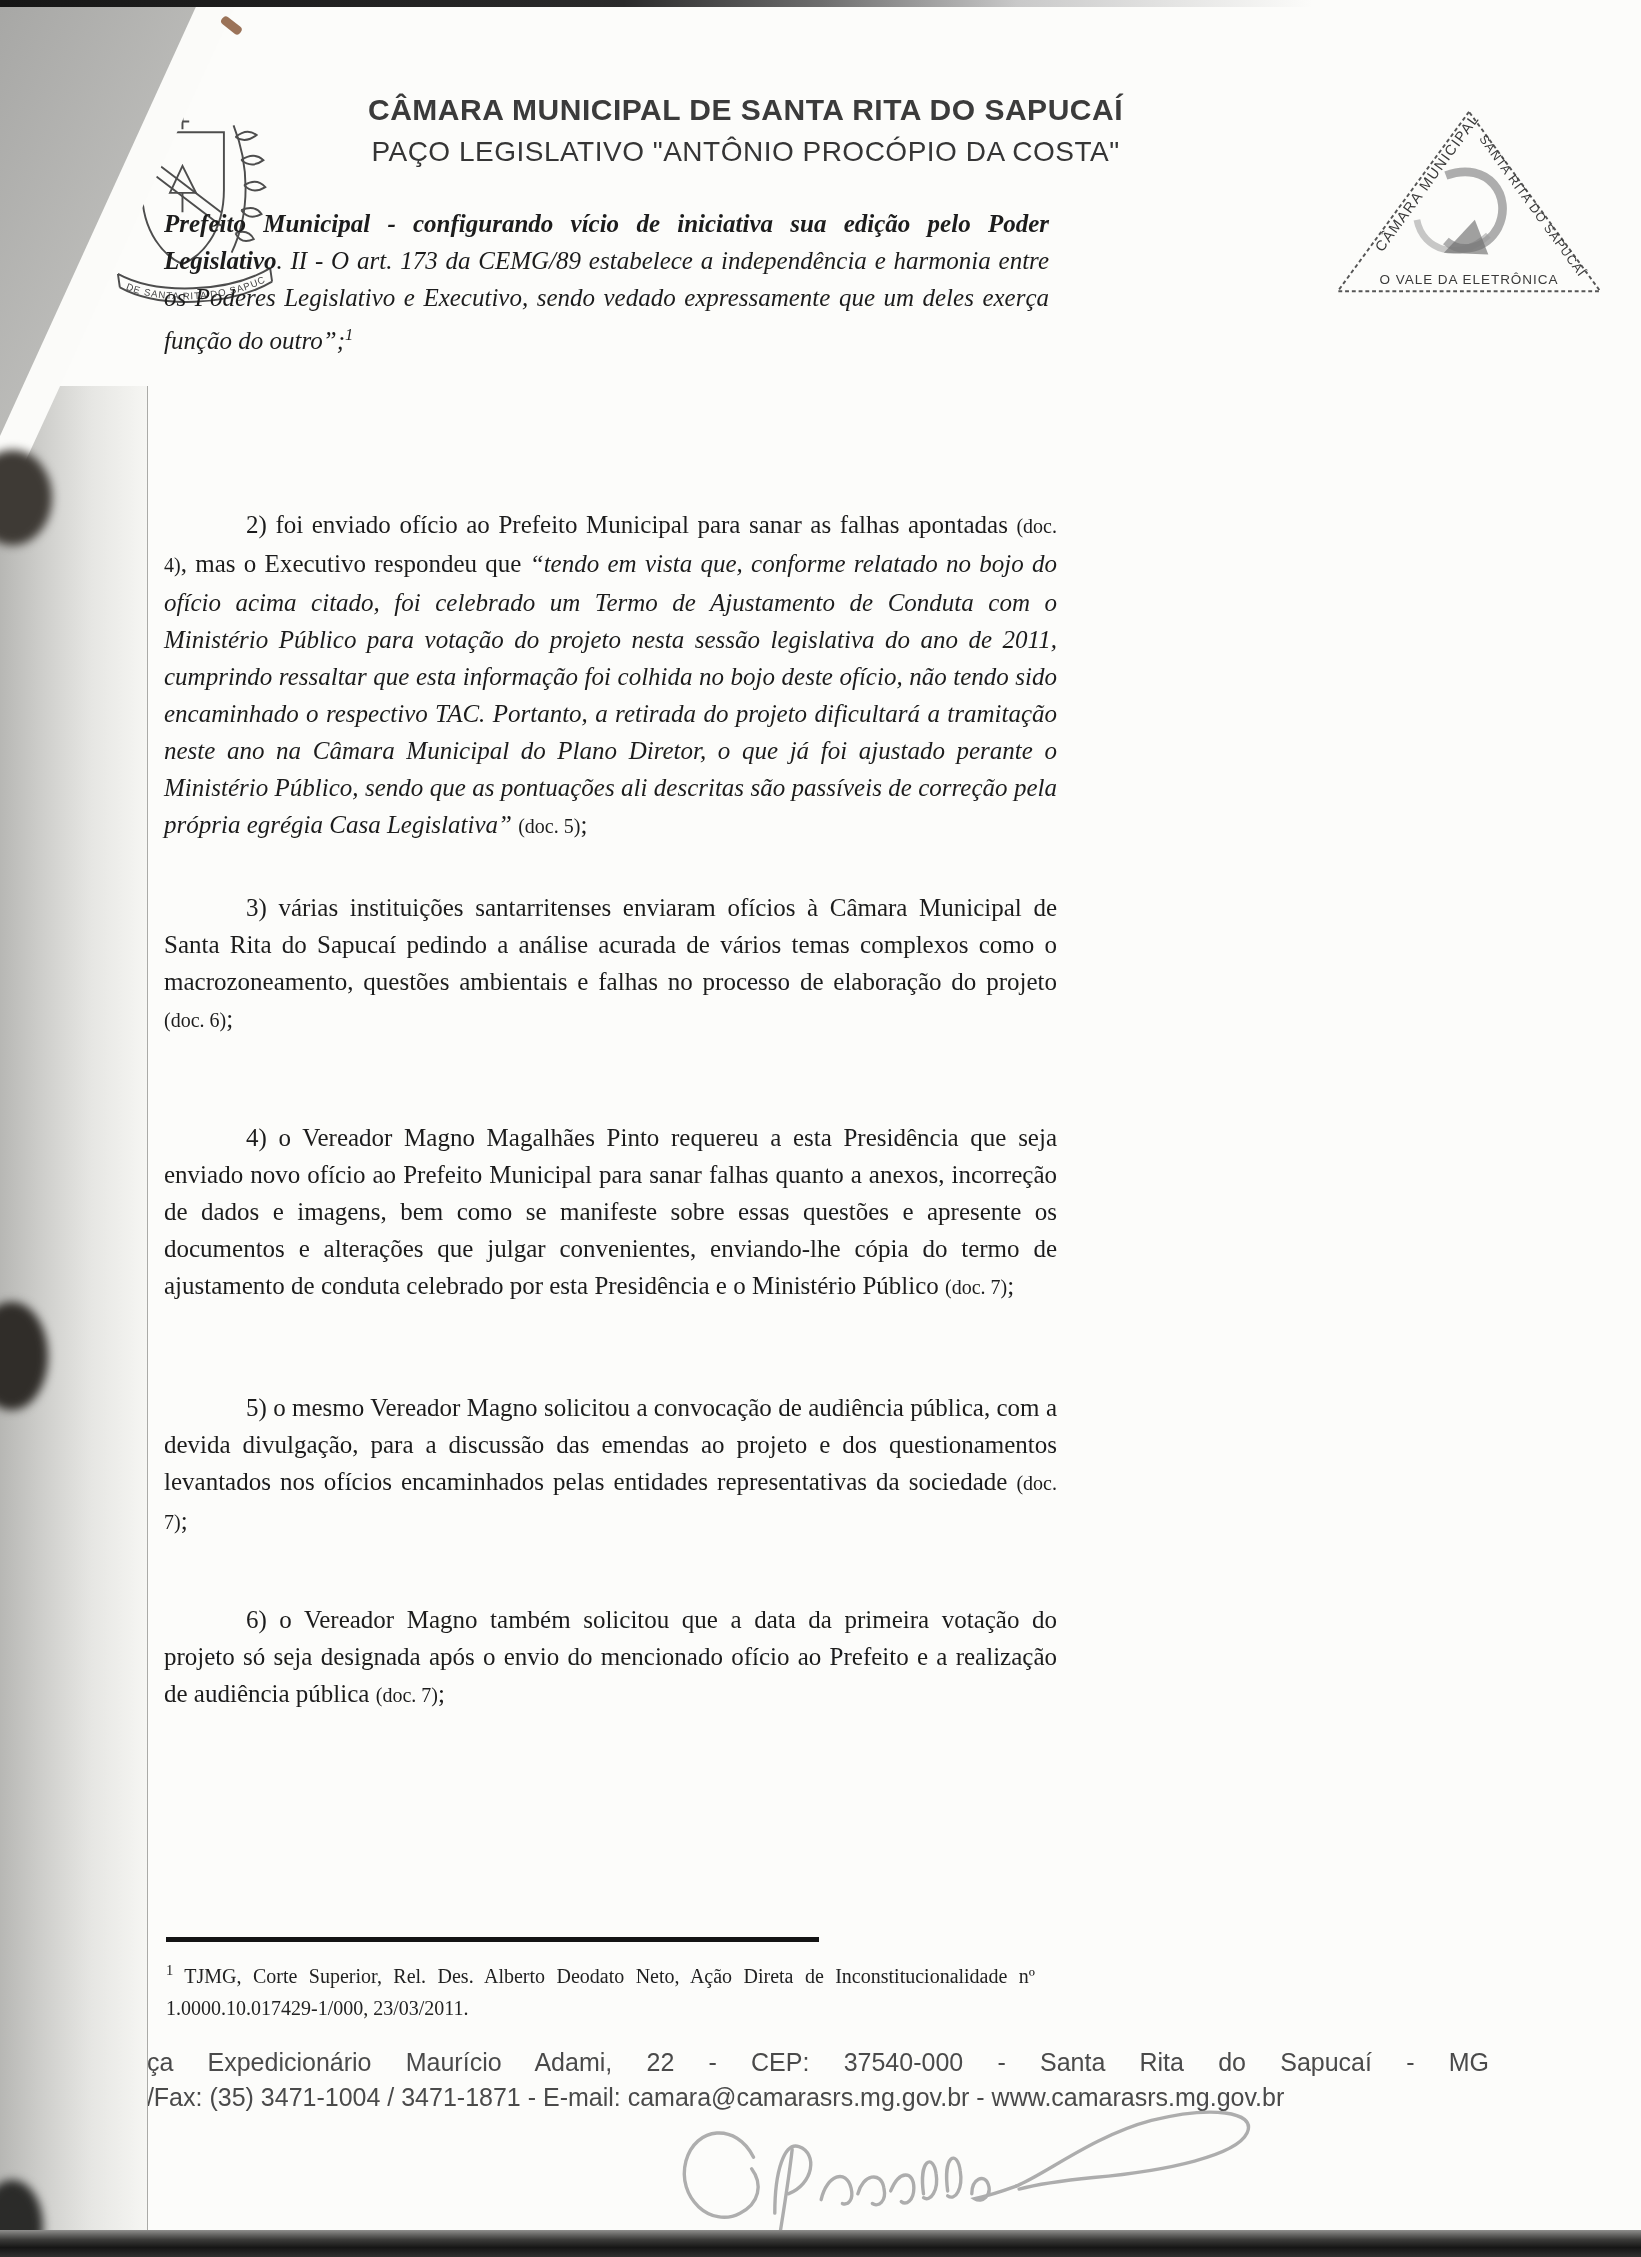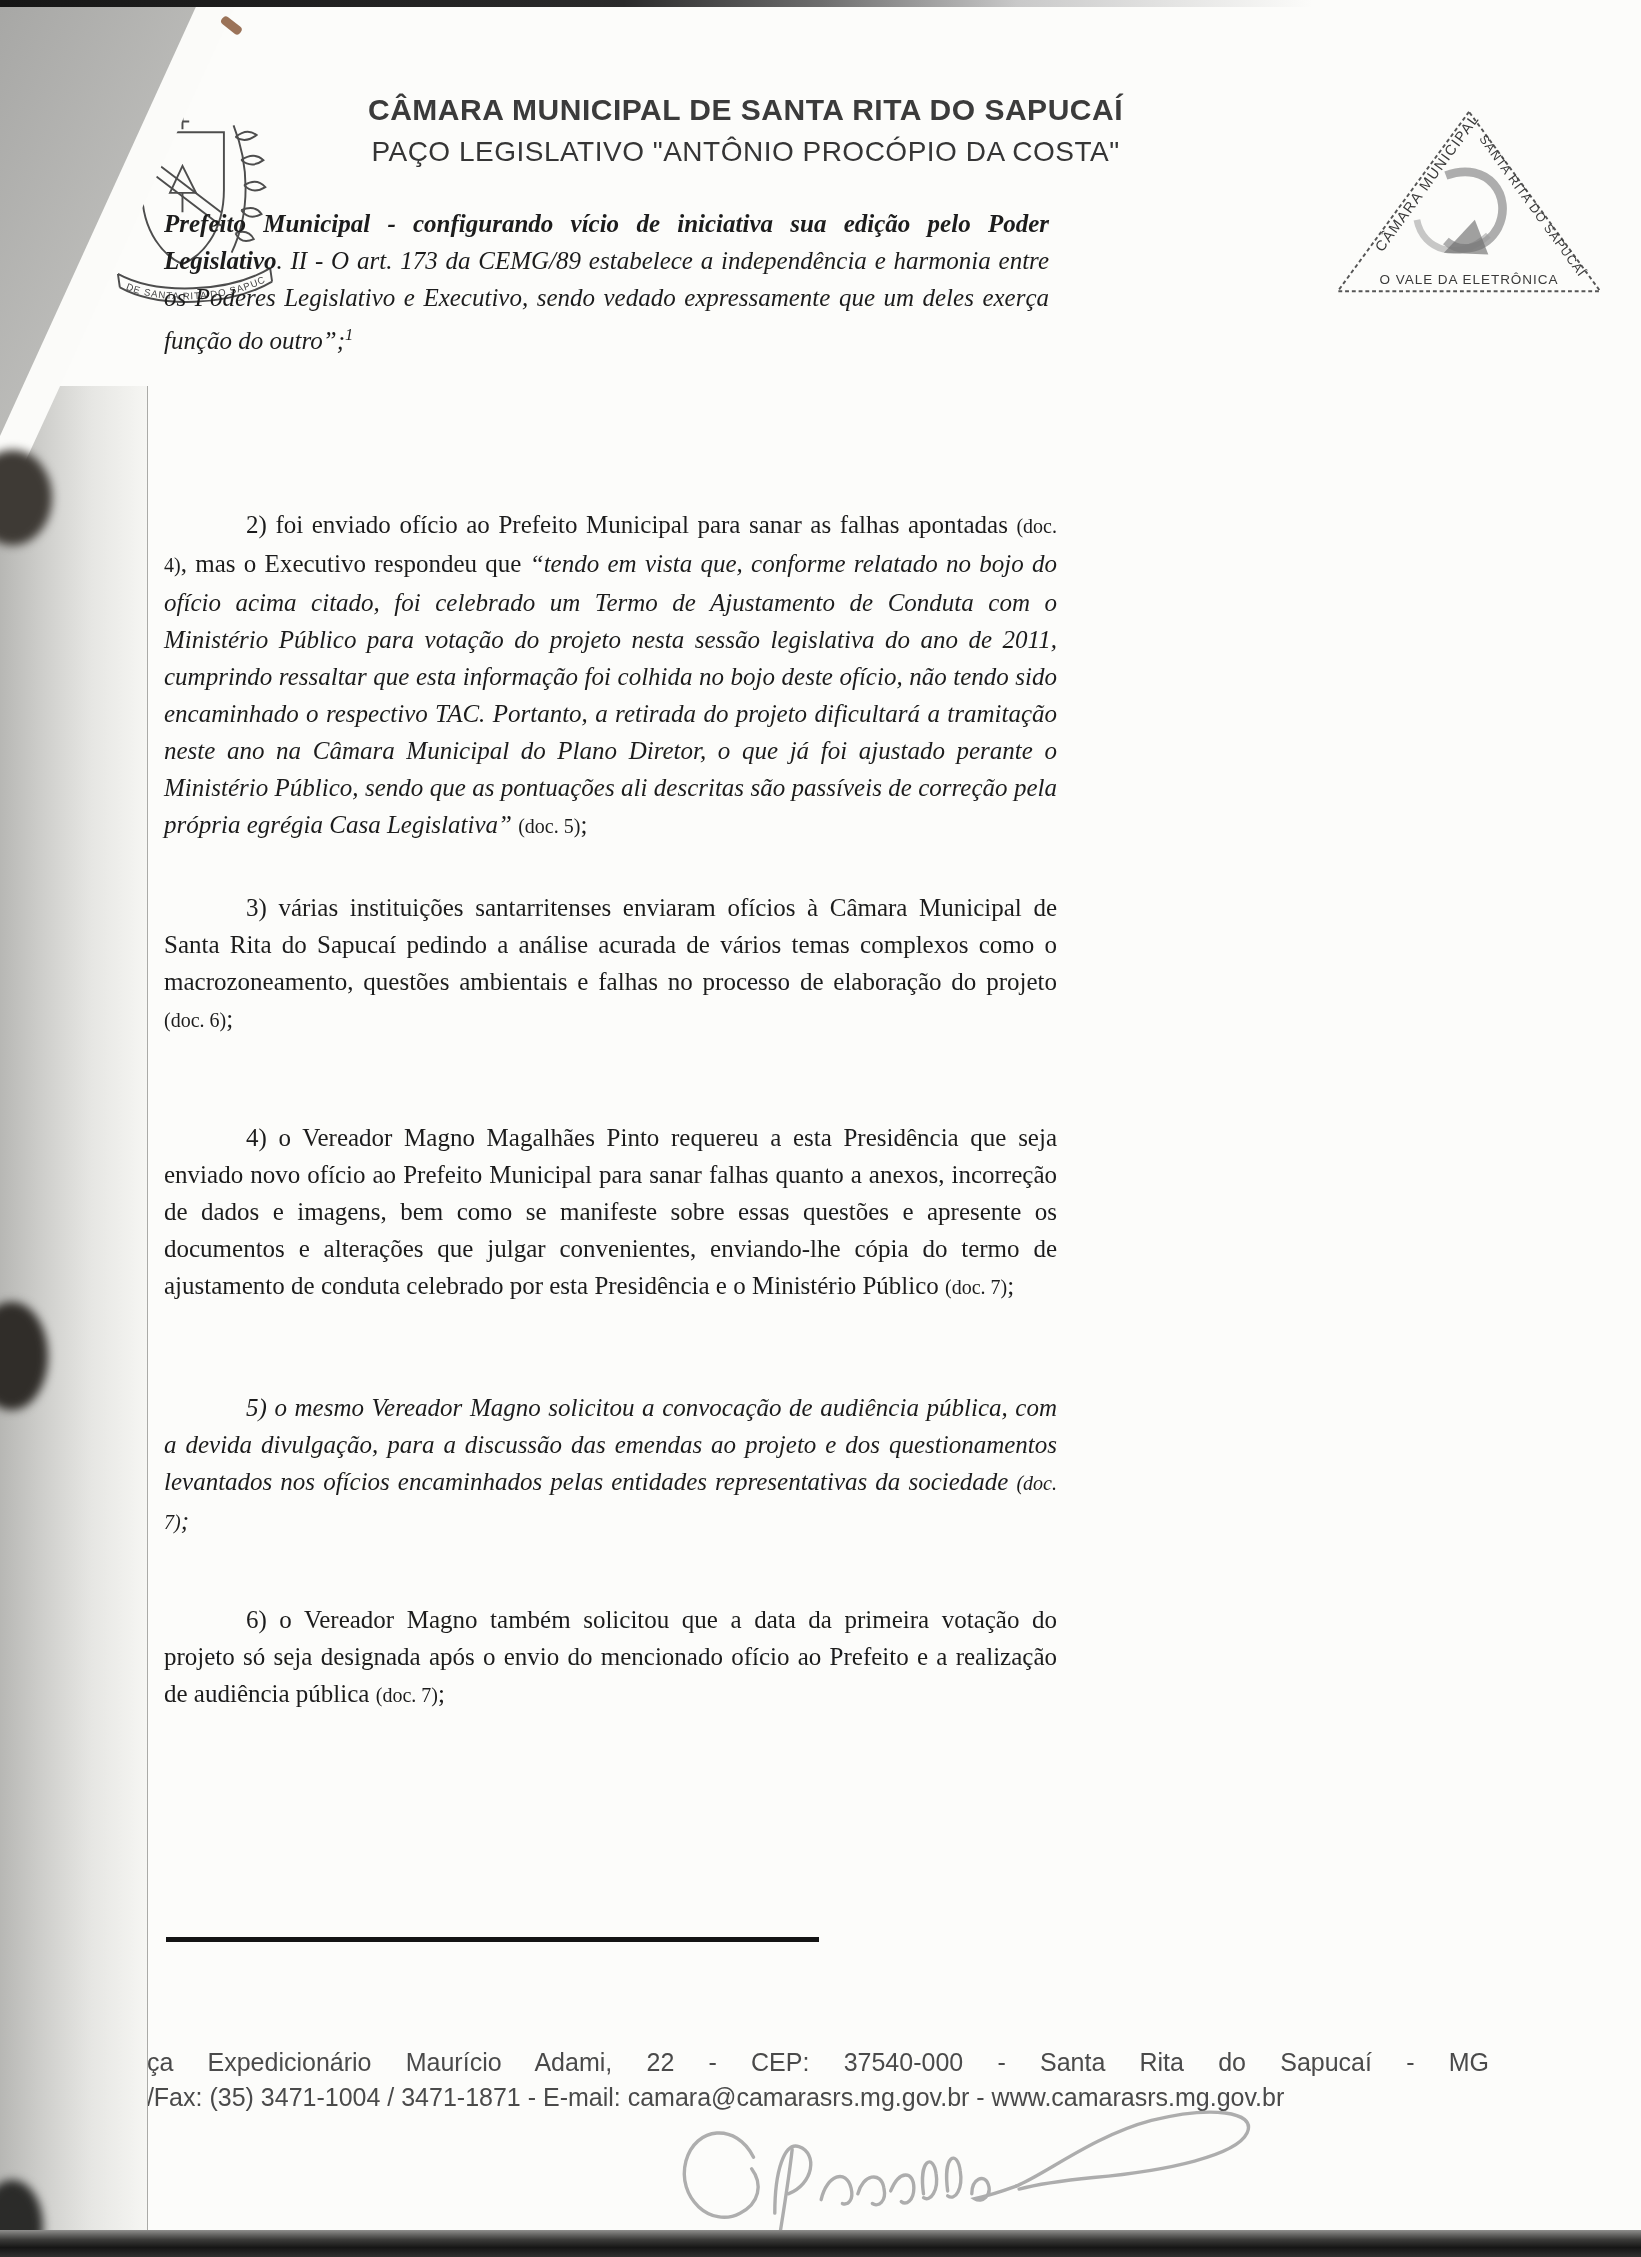--- a/index.html
+++ b/index.html
@@ -34,21 +34,21 @@
   .page-title { font-size:30px; font-weight:bold; color:#3b3b3b; letter-spacing:0.5px; white-space:nowrap; }
   .page-subtitle { margin-top:8.7px; font-size:28px; color:#353535; letter-spacing:0.5px; white-space:nowrap; }
   .triangle-logo { position:absolute; left:1332px; top:106px; z-index:2; }
 
   
   .doc-body { position:absolute; left:164px; top:205px; width:893px; z-index:2;
     font-size:25px; line-height:37px; color:#1c1c1c; text-align:justify; }
   .quote-para { margin:0 8px 147px 0; }
   .para { text-indent:82px; margin:0; }
   .m2 { margin-bottom:44px; } .m3 { margin-bottom:80px; } .m4 { margin-bottom:83px; }
-  .m5 { margin-bottom:60px;font-style:italic; } .m6 { margin-bottom:41px; }
+  .m5 { margin-bottom:60px; } .m6 { margin-bottom:41px; }
   .seg-normal { }
   .seg-italic { font-style:italic; }
   .seg-bolditalic { font-style:italic; font-weight:bold; }
   .seg-doc { font-size:20px; }
   .seg-sup { vertical-align:super; font-size:16.4px; font-style:italic; }
 
   
   .footnote-rule { position:absolute; left:166px; top:1937px; width:653px; height:4.8px; background:#141414; z-index:2; }
   .footnote { position:absolute; left:166px; top:1954px; width:869px; z-index:2;
     font-size:20px; line-height:32px; color:#222; text-align:justify; }
@@ -111,20 +111,24 @@
   <div class="doc-body">
     <p class="quote-para"><span class="seg-bolditalic">Prefeito Municipal - configurando vício de iniciativa sua edição pelo Poder Legislativo</span><span class="seg-italic">. II - O art. 173 da CEMG/89 estabelece a independência e harmonia entre os Poderes Legislativo e Executivo, sendo vedado expressamente que um deles exerça função do outro”;</span><span class="seg-sup">1</span></p>
     <p class="para m2"><span class="seg-normal">2) foi enviado ofício ao Prefeito Municipal para sanar as falhas apontadas </span><span class="seg-doc">(doc. 4)</span><span class="seg-normal">, mas o Executivo respondeu que </span><span class="seg-italic">“tendo em vista que, conforme relatado no bojo do ofício acima citado, foi celebrado um Termo de Ajustamento de Conduta com o Ministério Público para votação do projeto nesta sessão legislativa do ano de 2011, cumprindo ressaltar que esta informação foi colhida no bojo deste ofício, não tendo sido encaminhado o respectivo TAC. Portanto, a retirada do projeto dificultará a tramitação neste ano na Câmara Municipal do Plano Diretor, o que já foi ajustado perante o Ministério Público, sendo que as pontuações ali descritas são passíveis de correção pela própria egrégia Casa Legislativa” </span><span class="seg-doc">(doc. 5)</span><span class="seg-normal">;</span></p>
     <p class="para m3"><span class="seg-normal">3) várias instituições santarritenses enviaram ofícios à Câmara Municipal de Santa Rita do Sapucaí pedindo a análise acurada de vários temas complexos como o macrozoneamento, questões ambientais e falhas no processo de elaboração do projeto </span><span class="seg-doc">(doc. 6)</span><span class="seg-normal">;</span></p>
     <p class="para m4"><span class="seg-normal">4) o Vereador Magno Magalhães Pinto requereu a esta Presidência que seja enviado novo ofício ao Prefeito Municipal para sanar falhas quanto a anexos, incorreção de dados e imagens, bem como se manifeste sobre essas questões e apresente os documentos e alterações que julgar convenientes, enviando-lhe cópia do termo de ajustamento de conduta celebrado por esta Presidência e o Ministério Público </span><span class="seg-doc">(doc. 7)</span><span class="seg-normal">;</span></p>
     <p class="para m5"><span class="seg-normal">5) o mesmo Vereador Magno solicitou a convocação de audiência pública, com a devida divulgação, para a discussão das emendas ao projeto e dos questionamentos levantados nos ofícios encaminhados pelas entidades representativas da sociedade </span><span class="seg-doc">(doc. 7)</span><span class="seg-normal">;</span></p>
     <p class="para m6"><span class="seg-normal">6) o Vereador Magno também solicitou que a data da primeira votação do projeto só seja designada após o envio do mencionado ofício ao Prefeito e a realização de audiência pública </span><span class="seg-doc">(doc. 7)</span><span class="seg-normal">;</span></p>
   </div>
 
   <div class="footnote-rule"></div>
+  <div class="footnote">
+    <sup>1</sup>
+    <span>TJMG, Corte Superior, Rel. Des. Alberto Deodato Neto, Ação Direta de Inconstitucionalidade nº 1.0000.10.017429-1/000, 23/03/2011.</span>
+  </div>
 
   <div class="page-footer">
     <span class="fl1">Praça Expedicionário Maurício Adami, 22 - CEP: 37540-000 - Santa Rita do Sapucaí - MG</span>
     <span class="fl2">Tel./Fax: (35) 3471-1004 / 3471-1871 - E-mail: camara@camarasrs.mg.gov.br - www.camarasrs.mg.gov.br</span>
   </div>
 
   <svg class="signature" width="676" height="150" viewBox="0 0 700 155">
     <g stroke="#a0a0a0" stroke-width="3.5" fill="none" stroke-linecap="round" opacity="0.85">
       <path d="M130,58 C112,22 70,26 60,62 C50,100 86,132 116,116 C136,106 140,86 128,70"></path>
       <path d="M152,116 C152,72 162,42 177,47 C197,54 192,86 166,96"></path>

